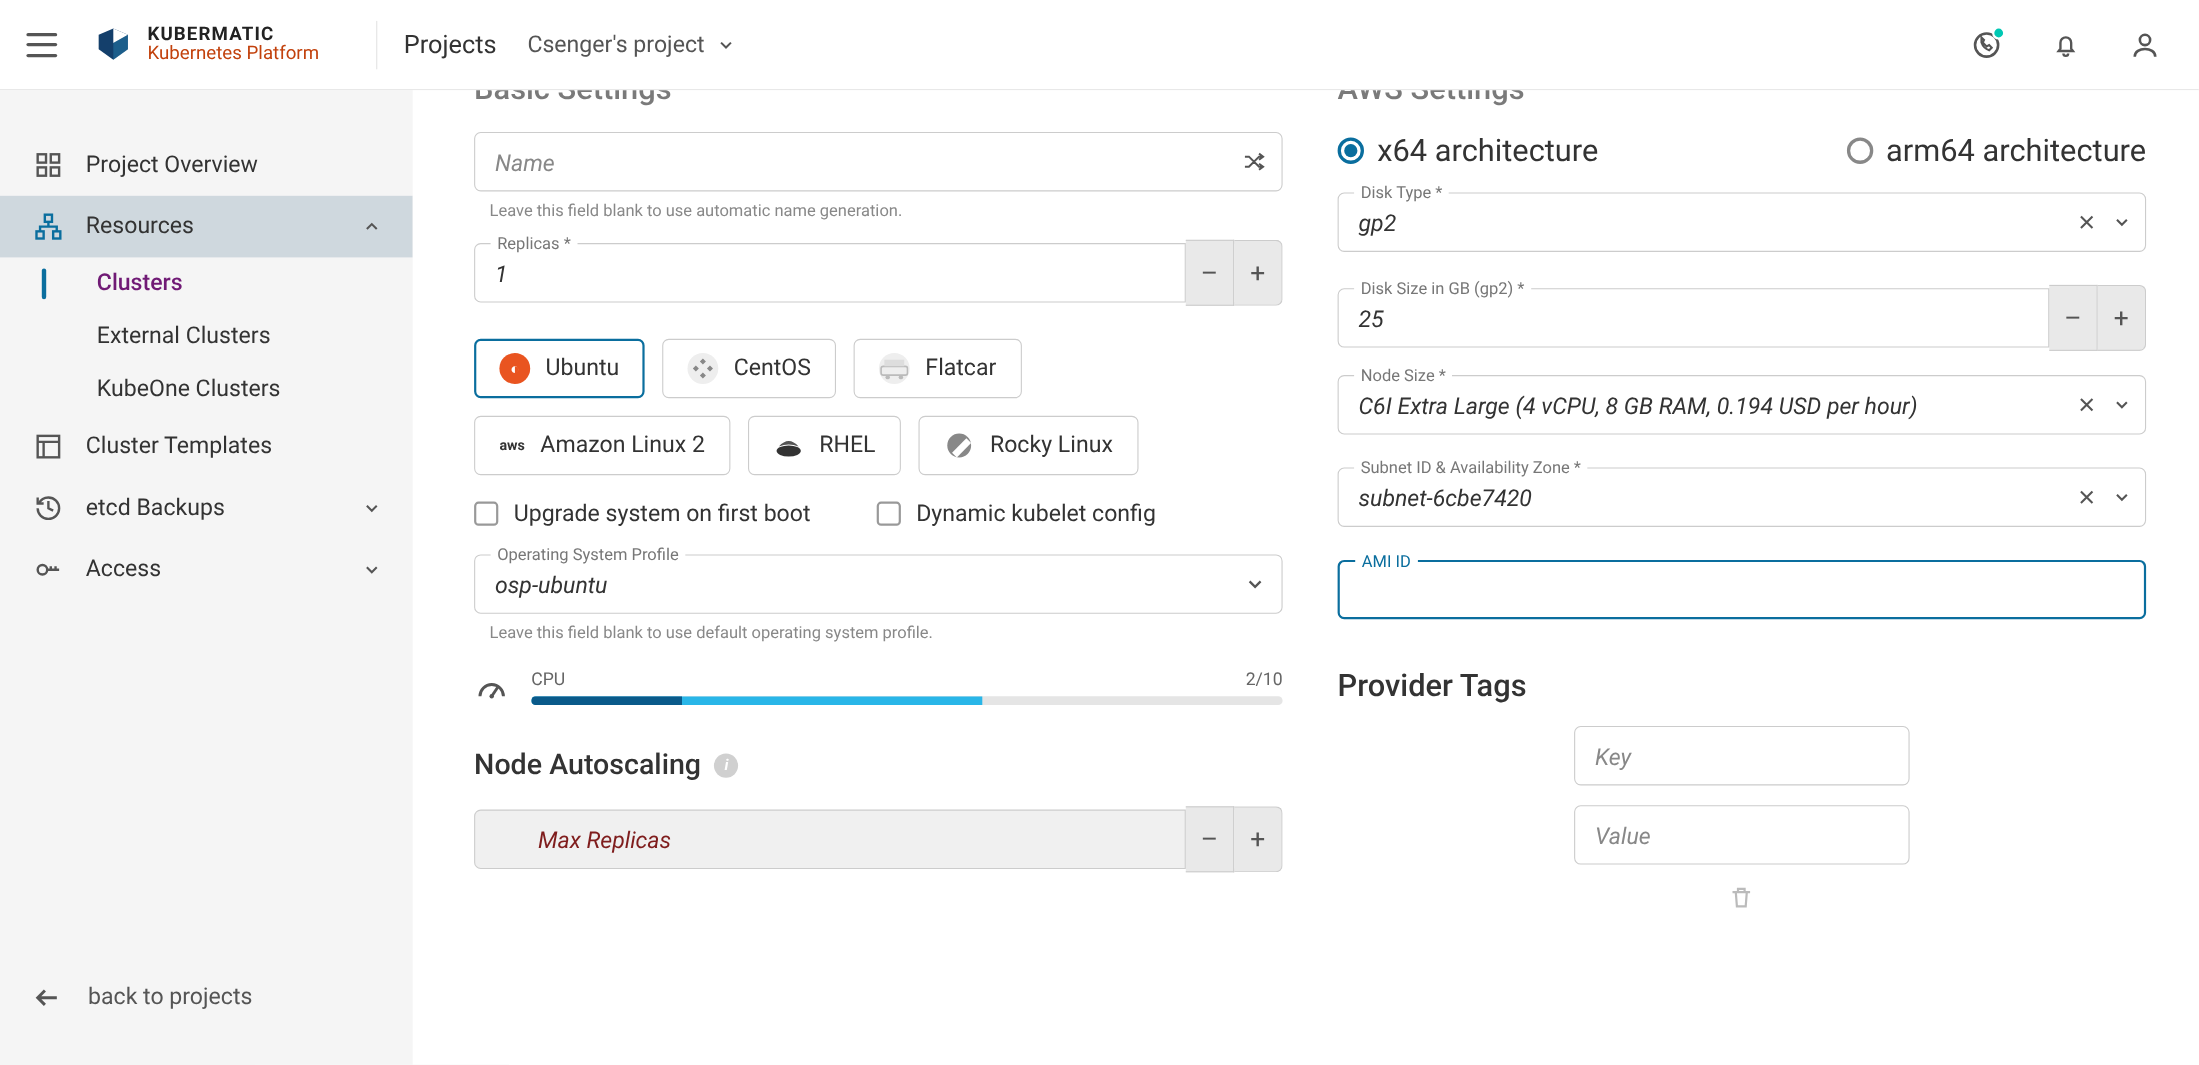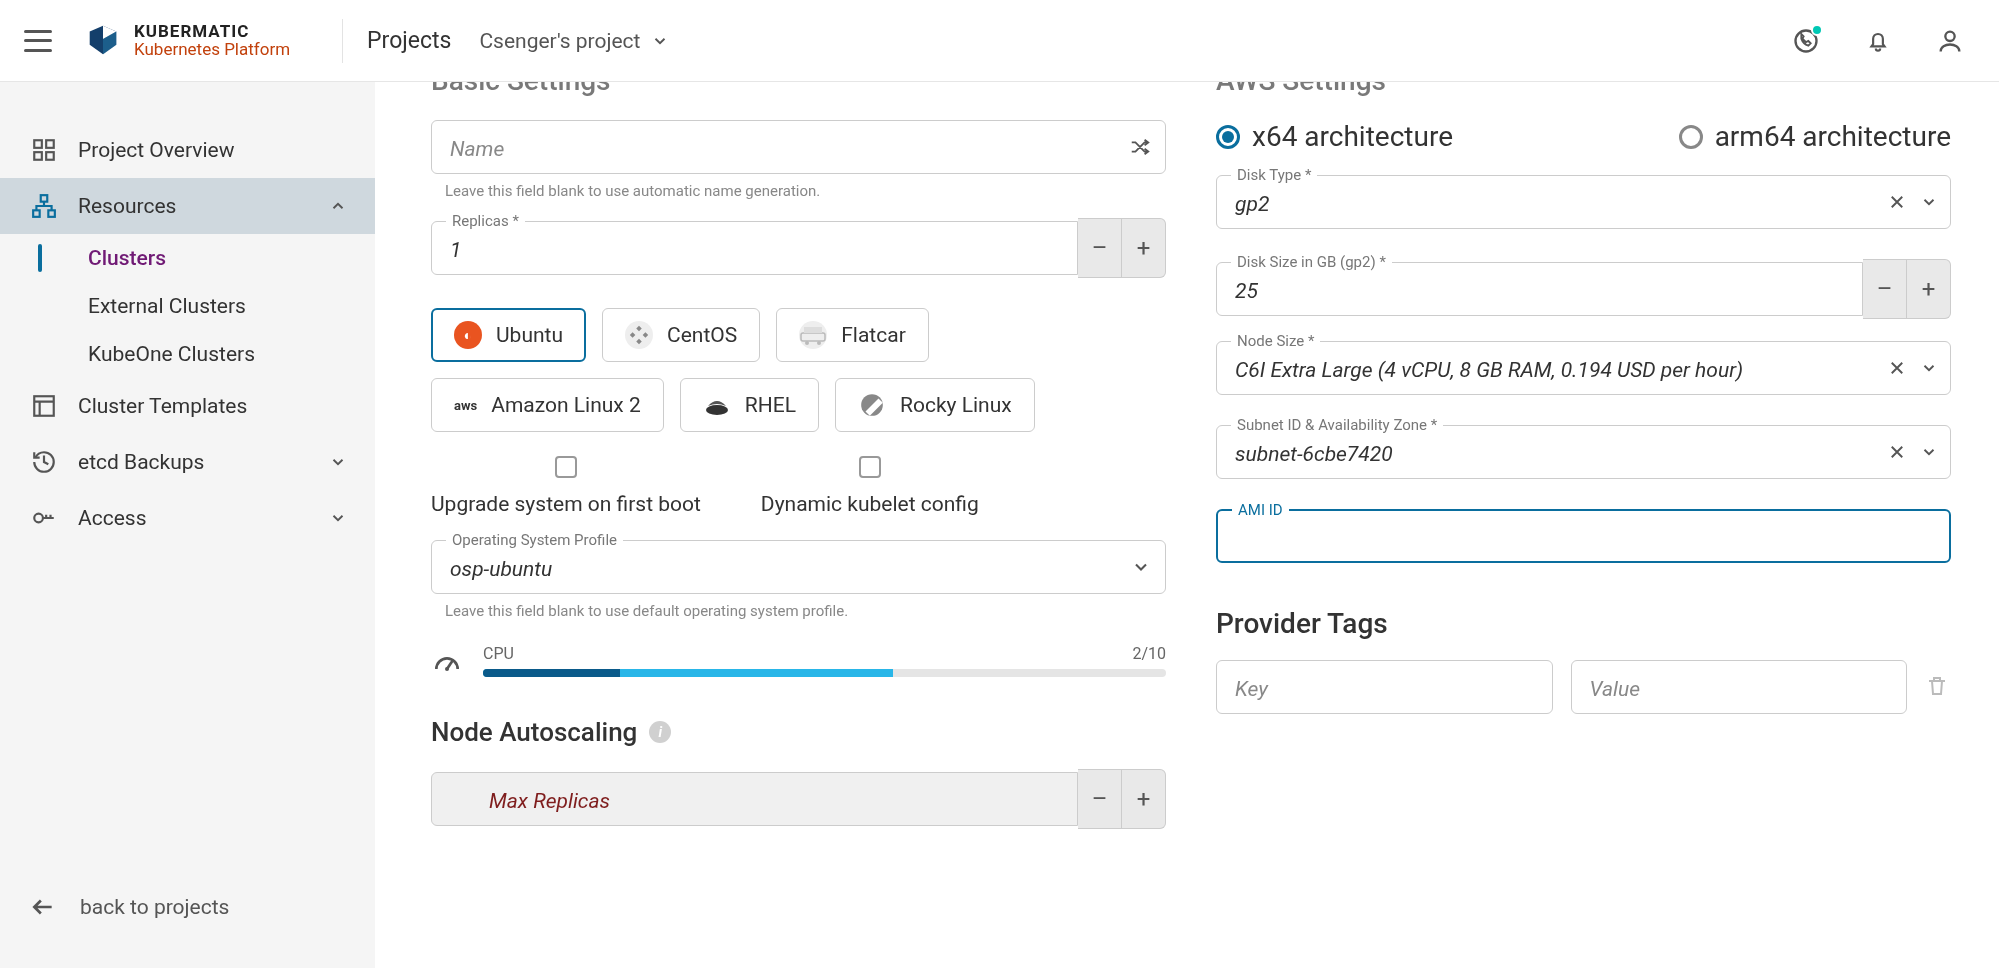--- a/index.html
+++ b/index.html
@@ -68,21 +68,21 @@
 .chip-icon{width:28px;height:28px;border-radius:50%;display:flex;align-items:center;justify-content:center;font-size:14px;}
 .chip .ubuntu{background:#e95420;color:#fff;}
 .chip .centos{background:#eee;}
 .chip .flatcar{background:#eee;}
 .chip .aws{font-size:13px;font-weight:700;}
 .chip .rhel{color:#333;}
 .chip .rocky{color:#666;}
 
 
 .check-row{display:flex;gap:60px;margin:8px 0 24px;align-items:center;}
-.check{display:flex;align-items:center;gap:14px;font-size:21px;color:#333;cursor:pointer;flex-direction:column;}
+.check{display:flex;gap:14px;font-size:21px;color:#333;cursor:pointer;}
 .check-box{width:22px;height:22px;border:2px solid #999;border-radius:4px;}
 
 
 .meter-row{display:flex;align-items:center;gap:20px;margin:24px 0 40px;}
 .gauge-icon{width:32px;height:32px;}
 .meter-body{flex:1;}
 .meter-head{display:flex;justify-content:space-between;font-size:16px;color:#666;margin-bottom:6px;}
 .meter-bar{height:8px;background:#e5e5e5;border-radius:4px;overflow:hidden;position:relative;}
 .meter-fill-a{position:absolute;left:0;top:0;bottom:0;background:#0a5a8a;}
 .meter-fill-b{position:absolute;top:0;bottom:0;background:#29b6e8;}
@@ -93,21 +93,21 @@
 
 
 .radio-row{display:flex;gap:40px;margin:0 0 22px;align-items:center;font-size:28px;justify-content:space-between;}
 .radio{display:flex;align-items:center;gap:12px;cursor:pointer;}
 .radio-outer{width:24px;height:24px;border:3px solid #888;border-radius:50%;display:flex;align-items:center;justify-content:center;}
 .radio.selected .radio-outer{border-color:#0a6e9e;}
 .radio-inner{width:12px;height:12px;border-radius:50%;background:#0a6e9e;display:none;}
 .radio.selected .radio-inner{display:block;}
 
 
-.tag-row{display:flex;gap:18px;align-items:center;margin-top:18px;}
+.tag-row{display:flex;gap:18px;align-items:center;margin-top:18px;flex-direction:column;}
 .tag-row .field{flex:1;margin-bottom:0;}
 .trash{width:26px;height:26px;color:#bbb;cursor:pointer;}
 
 .disabled-field{background:#f0f0f0!important;}
 .disabled-field .value{color:#999;}
 
 svg{display:block;}
 </style>
 </head>
 <body>

